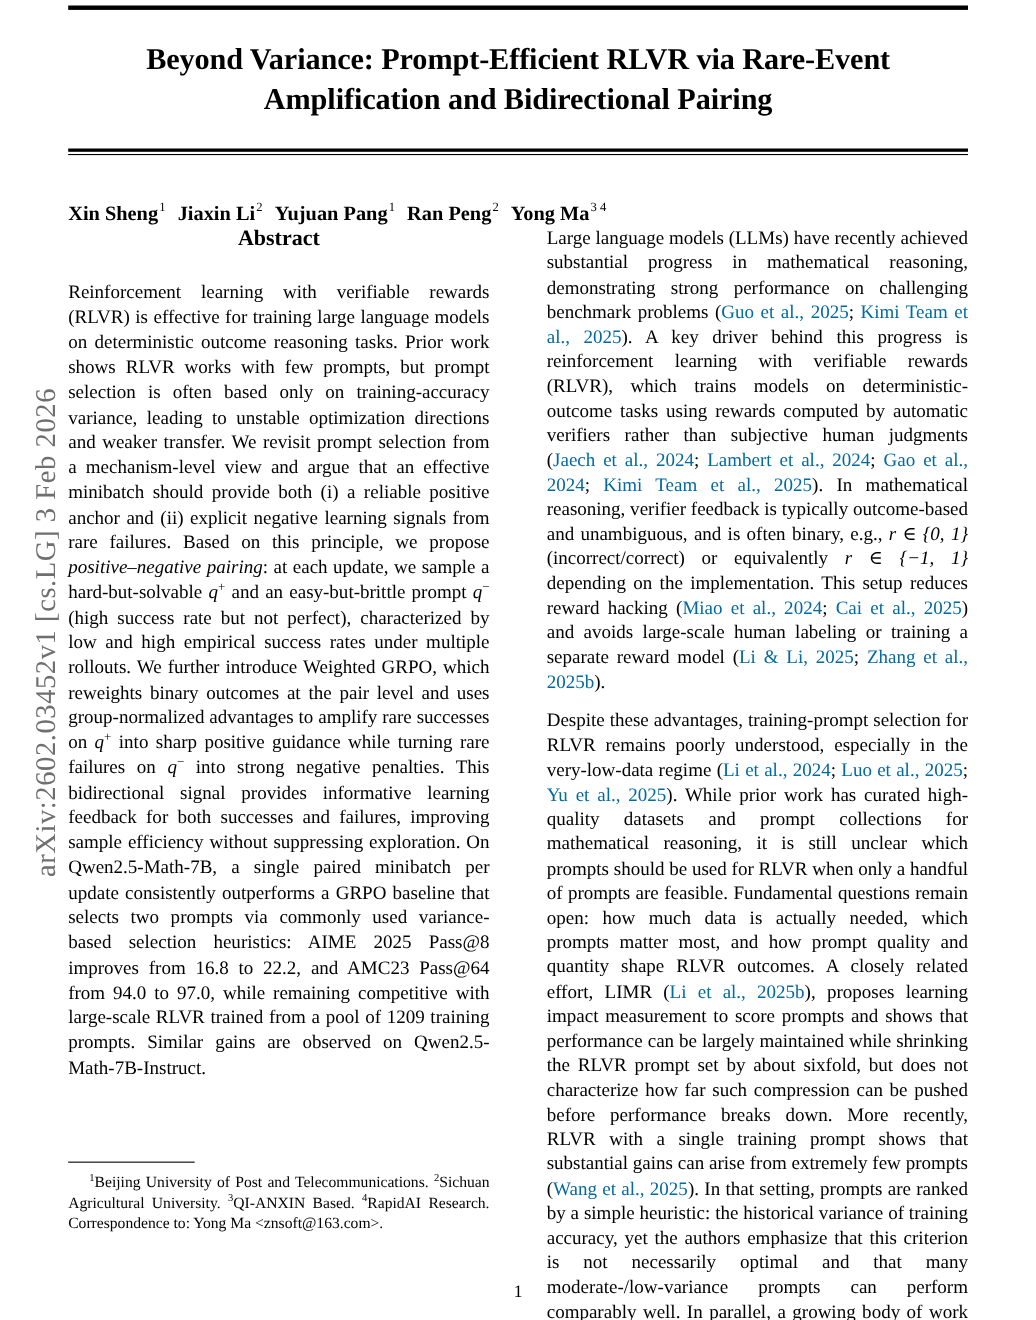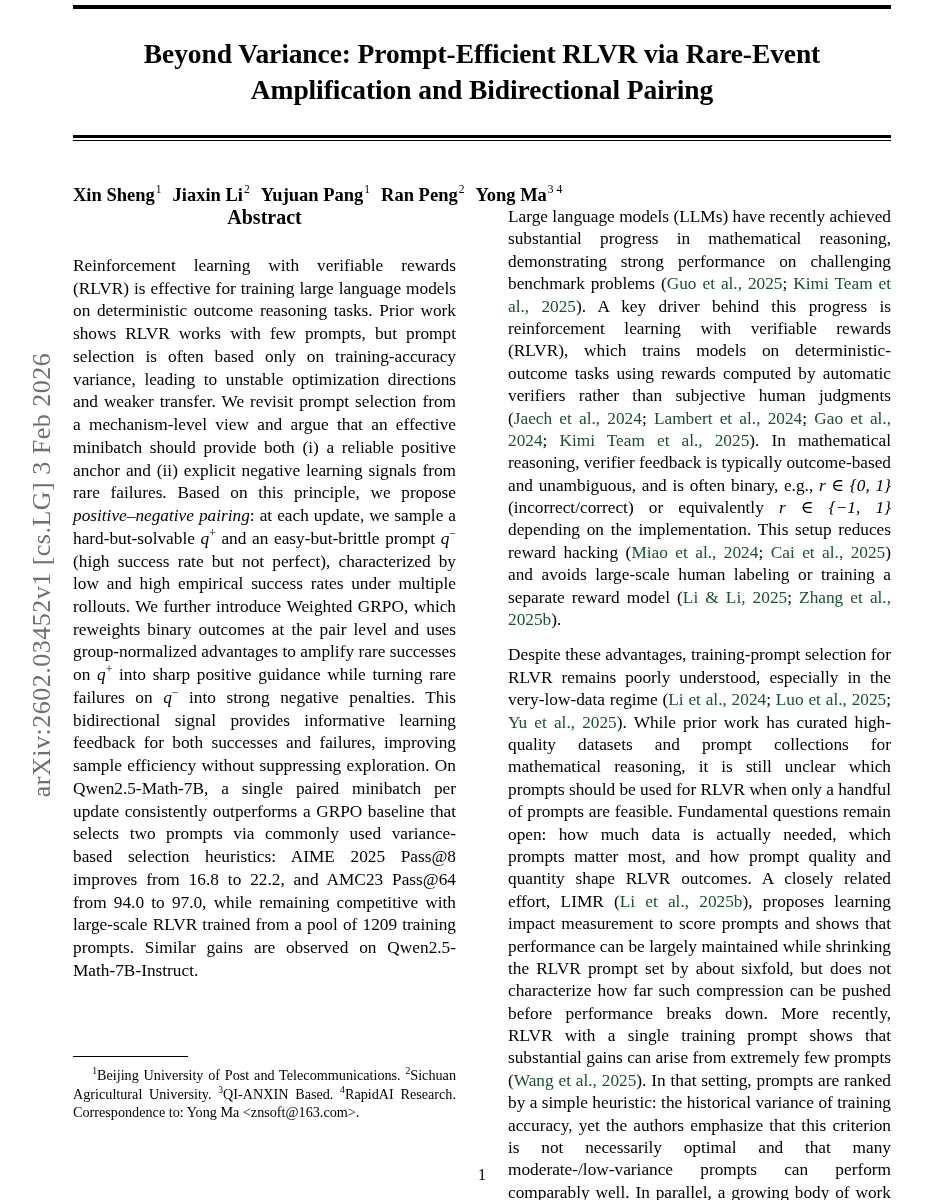--- a/index.html
+++ b/index.html
@@ -29,21 +29,21 @@
     font-size: 26px;
     letter-spacing: 0.5px;
     color: #6f6f6f;
     white-space: nowrap;
     text-align: center;
   }
 
   
   #page {
     position: absolute;
-    left: 73px;
+    left: 62px;
     top: 0;
     width: 818px;
     height: 1200px;
   }
 
   .rule-top {
     height: 4px;
     background: #000;
     margin: 5px 0 0 0;
   }
@@ -116,21 +116,21 @@
     text-justify: inter-word;
     hyphens: none;
   }
   p.body:last-child { margin-bottom: 0; }
 
   .abstract-col p.body {
     font-size: 17.3px;
     line-height: 1.315;
   }
 
-  .cite { color: #14532d; }
+  .cite { color: #0369a1; }
   .ital { font-style: italic; }
   .mathvar {
     font-family: "Liberation Serif", "DejaVu Serif", serif;
     font-style: italic;
   }
   .sup-s { font-size: 0.68em; vertical-align: super; line-height: 0; }
 
   
   #footnote-block {
     position: absolute;

